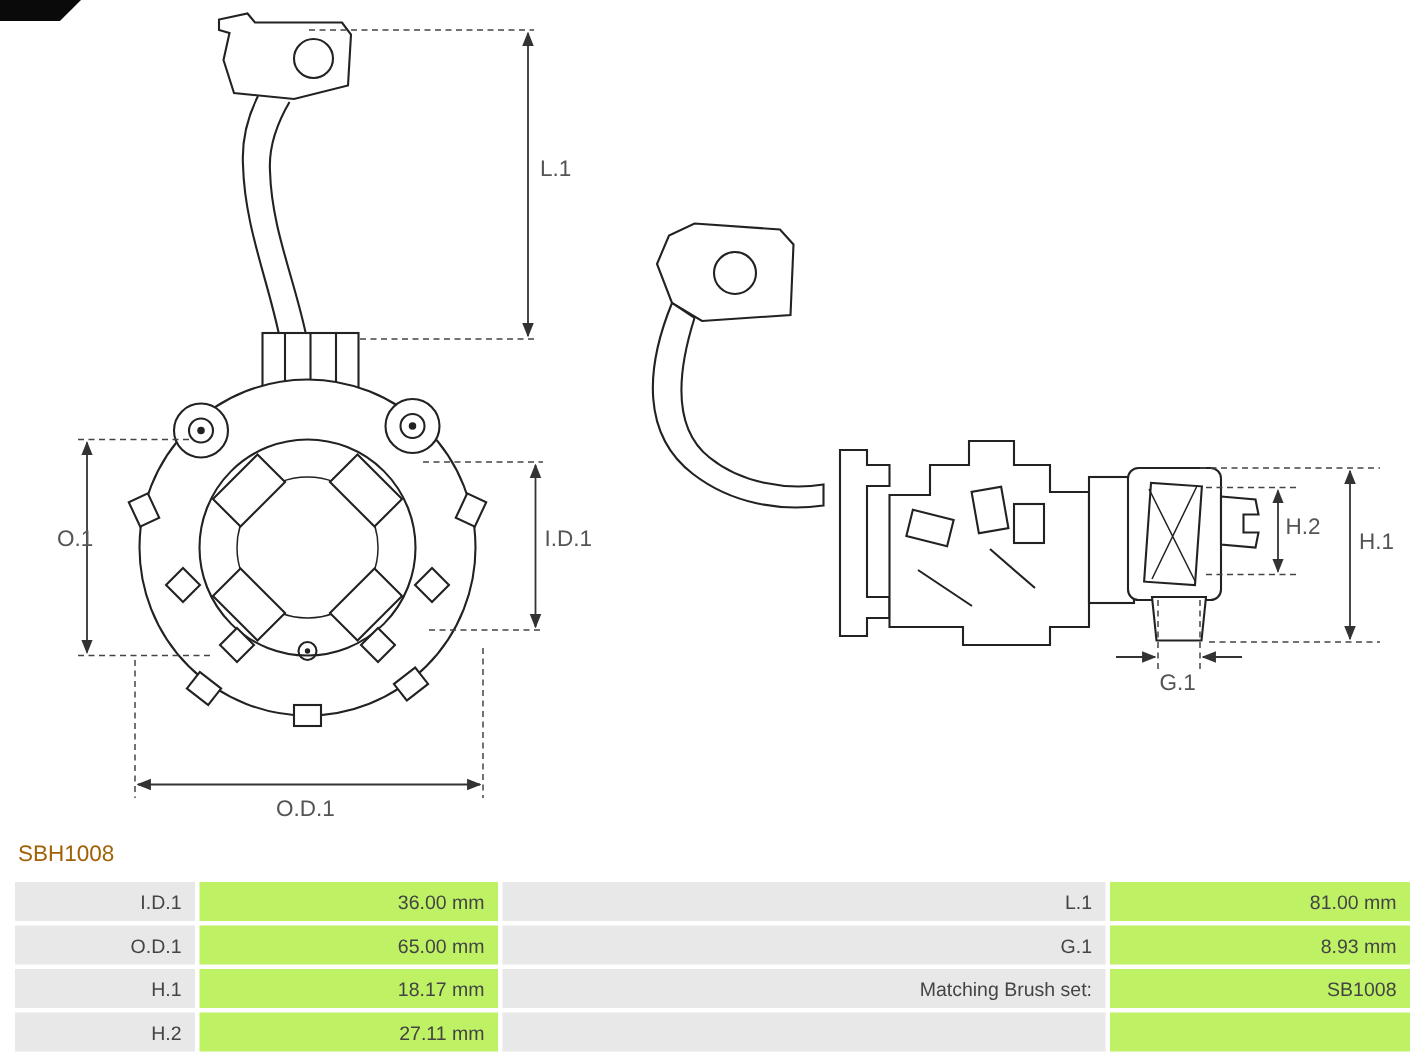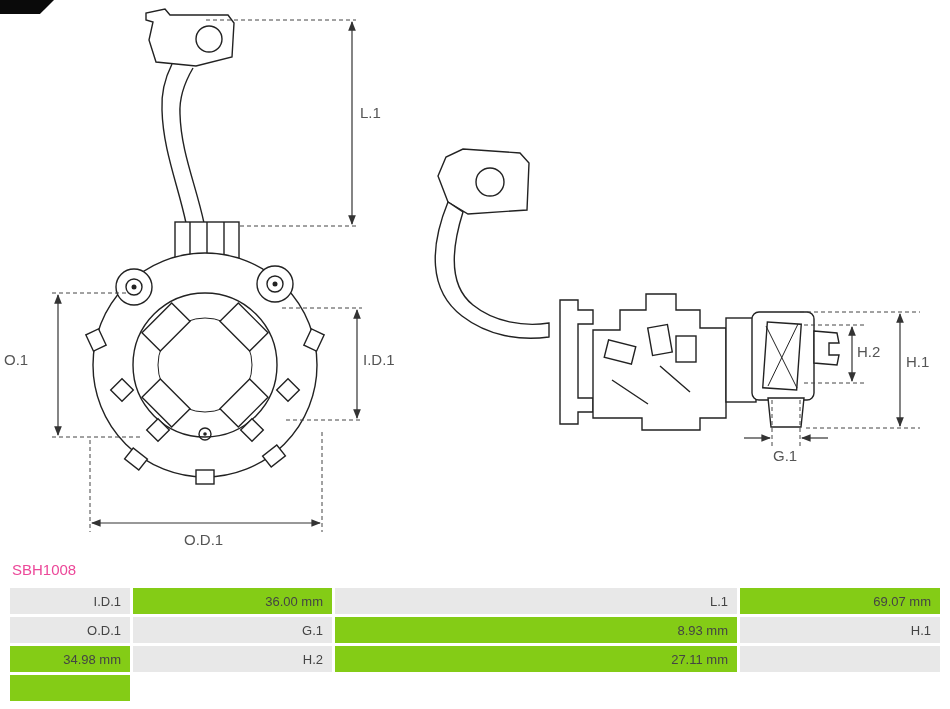--- a/index.html
+++ b/index.html
@@ -13,36 +13,36 @@
     background:#0a0a0a;
     clip-path:polygon(0 0, 100% 0, 74% 100%, 0 100%);
   }
   .stage{ position:absolute; left:0; top:0; }
   .dim-label{
     position:absolute; color:#555; font-size:15px; line-height:16px;
     white-space:nowrap;
   }
   .part-number{
     position:absolute; left:12px; top:561px;
-    color:#ec4899; font-size:15px;
+    color:#a16207; font-size:15px;
   }
   .spec-table{
     position:absolute; left:10px; top:588px; width:930px;
     display:grid;
     grid-template-columns:120px 199px 1fr 200px;
     grid-auto-rows:26px;
     gap:3px;
     font-size:13px; color:#444;
   }
   .cell{
     display:flex; align-items:center; justify-content:flex-end;
     padding-right:9px; box-sizing:border-box;
   }
   .cell.label{ background:#e8e8e8; }
-  .cell.value{ background:#84cc16; }
+  .cell.value{ background:#bef264; }
 </style>
 </head>
 <body>
 
 <div class="corner-logo"></div>
 
 <svg class="stage" width="950" height="560" viewBox="0 0 950 560">
   <defs>
     <marker id="arr" viewBox="0 0 10 10" refX="9" refY="5" markerWidth="8" markerHeight="8" orient="auto-start-reverse">
       <path d="M0,1 L10,5 L0,9 Z" fill="#333"></path>
@@ -137,40 +137,43 @@
       <line x1="92" y1="523" x2="320" y2="523" marker-start="url(#arr)" marker-end="url(#arr)"></line>
       <line x1="852" y1="327" x2="852" y2="381" marker-start="url(#arr)" marker-end="url(#arr)"></line>
       <line x1="900" y1="314" x2="900" y2="426" marker-start="url(#arr)" marker-end="url(#arr)"></line>
       <line x1="744" y1="438" x2="770" y2="438" marker-end="url(#arr)"></line>
       <line x1="828" y1="438" x2="802" y2="438" marker-end="url(#arr)"></line>
     </g>
   </g>
 </svg>
 
 <span class="dim-label" style="left:360px;top:105px">L.1</span>
-<span class="dim-label" style="left:4px;top:352px">O.1</span>
+<span class="dim-label" style="left:38px;top:352px">O.1</span>
 <span class="dim-label" style="left:363px;top:352px">I.D.1</span>
 <span class="dim-label" style="left:184px;top:532px">O.D.1</span>
 <span class="dim-label" style="left:857px;top:344px">H.2</span>
 <span class="dim-label" style="left:906px;top:354px">H.1</span>
 <span class="dim-label" style="left:773px;top:448px">G.1</span>
 
 <div class="part-number">SBH1008</div>
 
 <div class="spec-table">
 
   <div class="cell label">I.D.1</div>
   <div class="cell value">36.00 mm</div>
   <div class="cell label">L.1</div>
-  <div class="cell value">69.07 mm</div>
+  <div class="cell value">81.00 mm</div>
 
   <div class="cell label">O.D.1</div>
+  <div class="cell value">65.00 mm</div>
   <div class="cell label">G.1</div>
   <div class="cell value">8.93 mm</div>
 
   <div class="cell label">H.1</div>
-  <div class="cell value">34.98 mm</div>
+  <div class="cell value">18.17 mm</div>
+  <div class="cell label">Matching Brush set:</div>
+  <div class="cell value">SB1008</div>
 
   <div class="cell label">H.2</div>
   <div class="cell value">27.11 mm</div>
   <div class="cell label"></div>
   <div class="cell value"></div>
 </div>
 
 </body></html>

